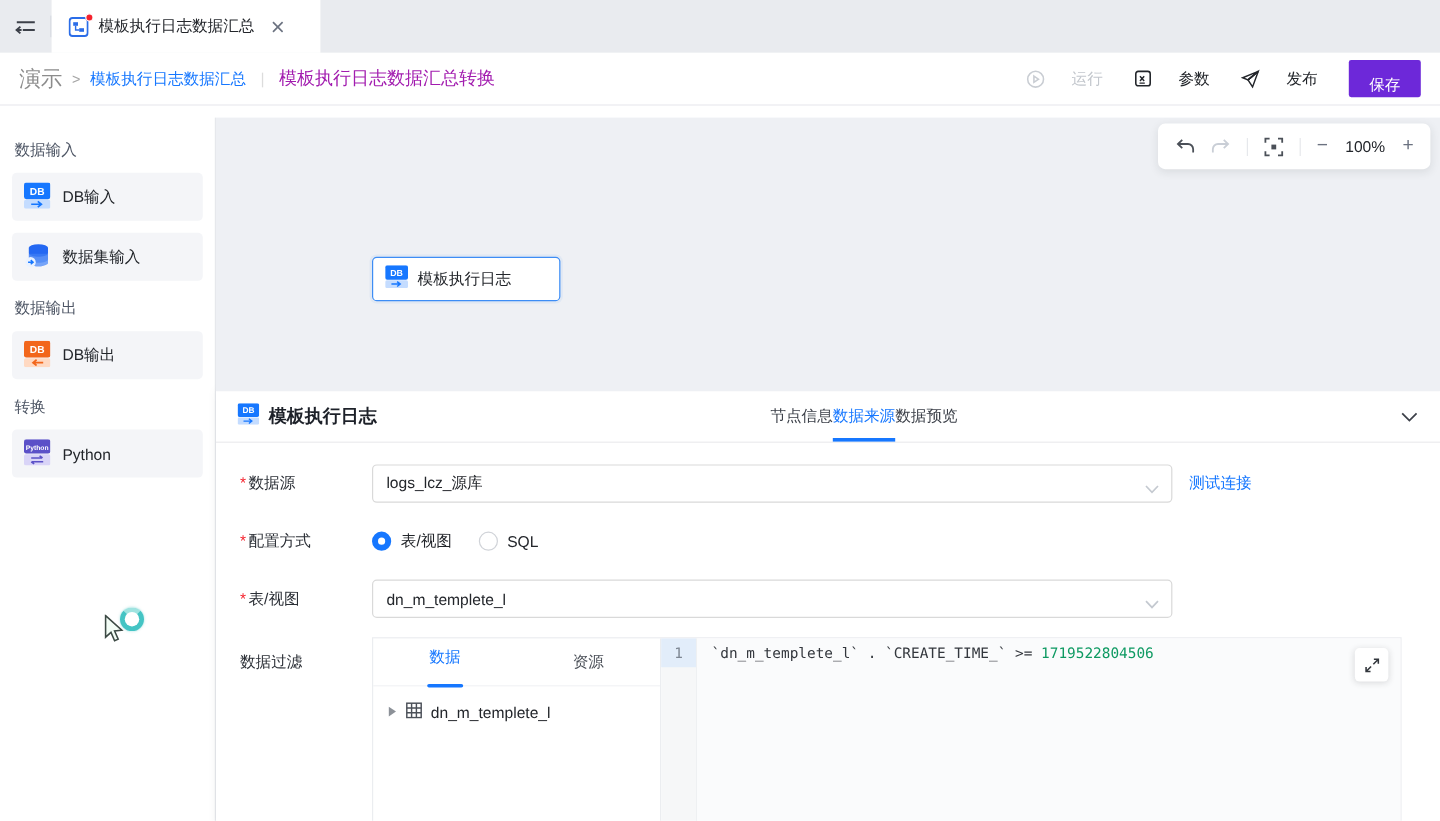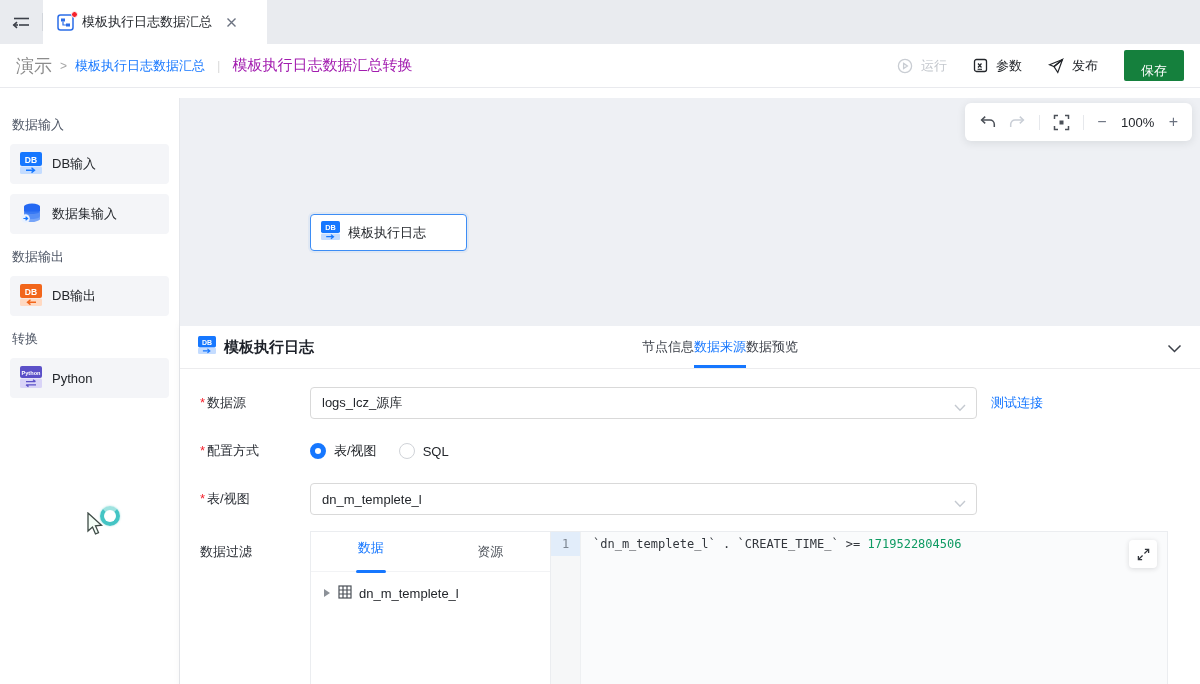--- a/index.html
+++ b/index.html
@@ -20,23 +20,23 @@
 
   
   .crumbbar { height:44px; background:#fff; border-bottom:1px solid #e9eaee;
     display:flex; align-items:center; padding:0 16px; }
   .crumb-muted { font-size:18px; color:#8c8c8c; }
   .crumb-sep { font-size:12px; color:#a6a6a6; margin:0 8px; }
   .crumb-link { font-size:13px; color:#1677ff; cursor:pointer; }
   .crumb-pipe { font-size:13px; color:#dcdcdc; margin:0 12px; }
   .crumb-sub { font-size:15px; color:#a21caf; }
   .actions { margin-left:auto; display:flex; align-items:center; gap:26px; }
-  .act { display:flex; align-items:center; gap:8px; font-size:13px; color:#23262b; cursor:pointer; }
+  .act { display:flex; align-items:center; gap:22px; font-size:13px; color:#23262b; cursor:pointer; }
   .act.disabled { color:#c3c7cd; cursor:default; }
-  .save-btn { background:#15803d; color:#fff; font-size:13px; height:31px; padding:12px 17px;
+  .save-btn { background:#6d28d9; color:#fff; font-size:13px; height:31px; padding:12px 17px;
     border:none; border-radius:2px; cursor:pointer; }
 
   
   .main { display:flex; height:596px;margin-top:10px; }
   .sidebar { width:180px; background:#fff; border-right:1px solid #e6e8ec; padding:4px 10px; }
   .side-sec-title { font-size:13px; color:#4e5665; margin:14px 2px 10px; }
   .side-item { height:40px; background:#f4f5f8; border-radius:4px; display:flex; align-items:center;
     gap:10px; padding:0 10px; margin-bottom:10px; cursor:pointer; font-size:13px; color:#23262b; }
 
   .right-col { flex:1; display:flex; flex-direction:column; }

